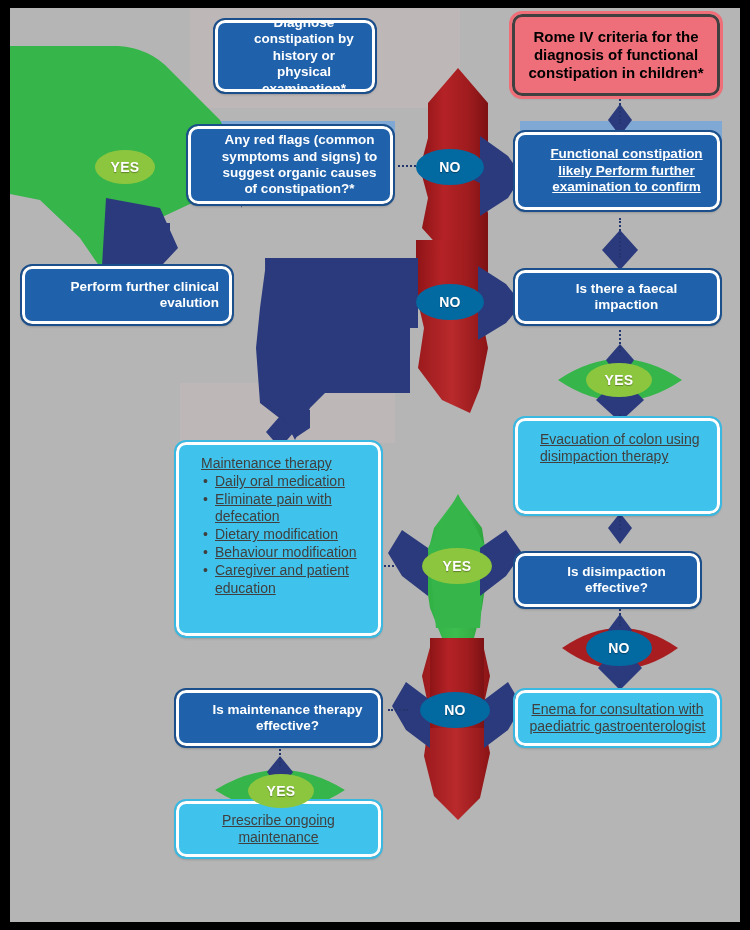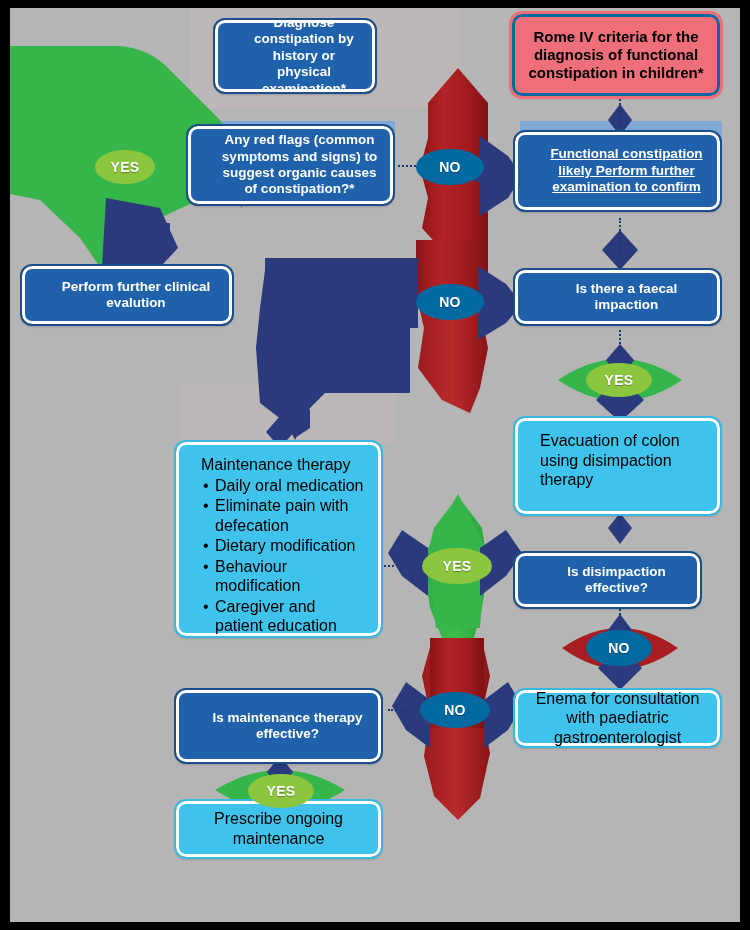--- a/index.html
+++ b/index.html
@@ -38,29 +38,30 @@
     font-weight:bold;
     font-size:13.5px;
     box-shadow:0 2px 3px rgba(0,0,0,.35);
     padding-left:28px;
   }
   
   .n-cyan{
     background:#3fc3ec;
     border:3px solid #ffffff;
     outline:2px solid #39b9e2;
-    color:#000000;
+    color:#404040;
     font-weight:normal;
-    font-size:16px;
+    font-size:14px;
     box-shadow:0 2px 3px rgba(0,0,0,.3);
+    text-decoration:underline;
   }
   
   .n-pink{
     background:#ee6f79;
-    border:3px solid #0369a1;
+    border:3px solid #404040;
     outline:3px solid #ef6e78;
     color:#000000;
     font-weight:bold;
     font-size:15px;
     box-shadow:0 2px 3px rgba(0,0,0,.3);
   }
   .n-list{
     display:block;
     text-align:left;
     padding:10px 12px;
@@ -198,21 +199,21 @@
   </div>
 
   <div class="node n-blue" style="left:178px;top:118px;width:205px;height:78px;">
     <span>Any red flags (common symptoms and signs) to suggest organic causes of constipation?*</span>
   </div>
 
   <div class="node n-blue" style="left:505px;top:124px;width:205px;height:78px;text-decoration:underline;">
     <span>Functional constipation likely Perform further examination to confirm</span>
   </div>
 
-  <div class="node n-blue" style="left:12px;top:258px;width:210px;height:58px;">
+  <div class="node n-blue" style="left:12px;top:258px;width:210px;height:58px;text-align:right;">
     <span>Perform further clinical evalution</span>
   </div>
 
   <div class="node n-blue" style="left:505px;top:262px;width:205px;height:54px;">
     <span>Is there a faecal impaction</span>
   </div>
 
   <div class="node n-cyan n-list" style="left:505px;top:410px;width:205px;height:96px;">
     <div class="hdr">Evacuation of colon using disimpaction therapy</div>
   </div>
@@ -229,21 +230,21 @@
     <div class="hdr">Maintenance therapy</div>
     <ul>
       <li>Daily oral medication</li>
       <li>Eliminate pain with defecation</li>
       <li>Dietary modification</li>
       <li>Behaviour modification</li>
       <li>Caregiver and patient education</li>
     </ul>
   </div>
 
-  <div class="node n-blue" style="left:166px;top:682px;width:205px;height:72px;">
+  <div class="node n-blue" style="left:166px;top:682px;width:205px;height:56px;">
     <span>Is maintenance therapy effective?</span>
   </div>
 
   <div class="node n-cyan" style="left:166px;top:793px;width:205px;height:56px;">
     <span>Prescribe ongoing maintenance</span>
   </div>
 
   <div class="pill pill-yes" style="left:85px;top:142px;width:60px;height:34px;">
     <span>YES</span>
   </div>

